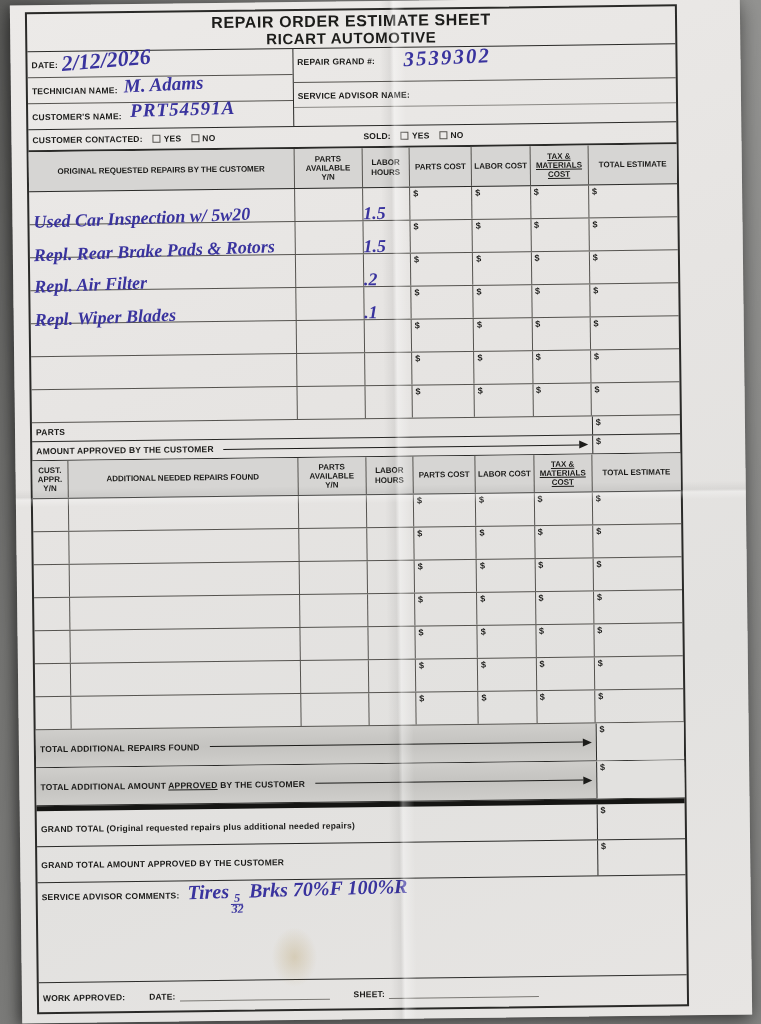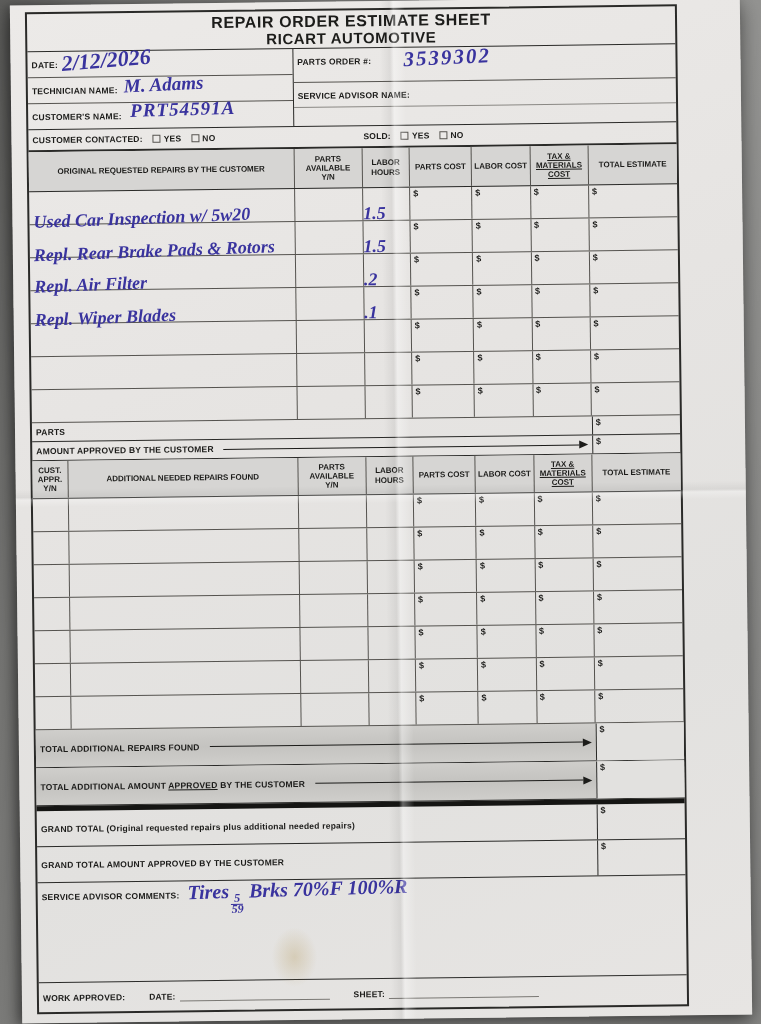--- a/index.html
+++ b/index.html
@@ -125,21 +125,21 @@
           <span class="lbl">TECHNICIAN NAME:</span>
           <span class="hw hw-tech">M. Adams</span>
         </div>
         <div class="hdr-row">
           <span class="lbl">CUSTOMER'S NAME:</span>
           <span class="hw hw-cust">PRT54591A</span>
         </div>
       </div>
       <div class="hdr-right">
         <div class="hdr-row hdr-row-ro">
-          <span class="lbl">PARTS ORDER #:</span>
+          <span class="lbl">REPAIR GRAND #:</span>
           <span class="hw hw-ro">3539302</span>
         </div>
         <div class="hdr-row hdr-row-sa">
           <span class="lbl">SERVICE ADVISOR NAME:</span>
           <span class="hdr-rule"></span>
         </div>
       </div>
     </div>
 
     <div class="contact-row">
@@ -518,21 +518,21 @@
       <div class="strip-cash">
         <span class="dollar">$</span>
       </div>
     </div>
 
     <div class="comments">
       <span class="lbl">SERVICE ADVISOR COMMENTS:</span>
       <span class="hw hw-comments">
         <span>Tires</span><span class="frac">
             <span class="num">5</span>
-            <span class="den">59</span>
+            <span class="den">32</span>
           </span><span>Brks 70%F 100%R</span>
       </span>
     </div>
 
     <div class="footer">
       <span class="lbl">WORK APPROVED:</span>
       <span class="lbl" style="margin-left:24px">DATE:</span>
       <span class="fline"></span>
       <span class="lbl">SHEET:</span>
       <span class="fline"></span>

